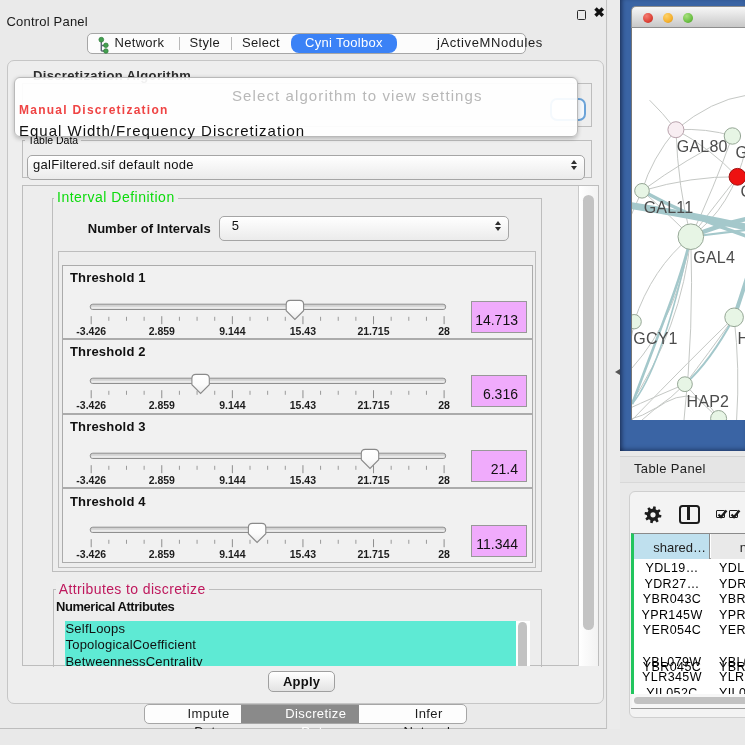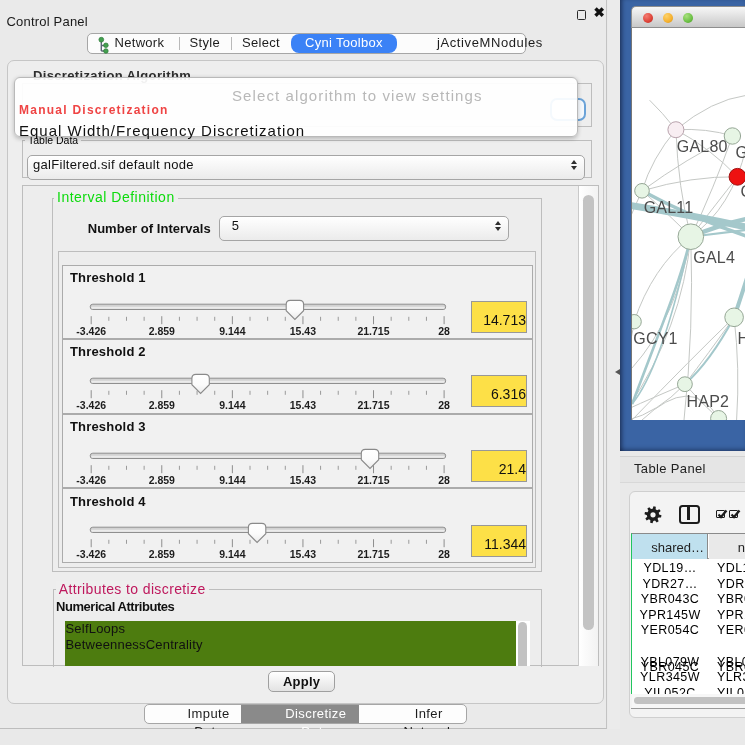--- a/index.html
+++ b/index.html
@@ -52,25 +52,25 @@
 #scrollpane { position:absolute; left:22px; top:184.5px; width:577px; height:481.5px;
   border:1px solid #bdbdbd; background:#ededed; }
 
 #gInterval { left:52.2px; top:197.8px; width:490.1px; height:374.7px; }
 #gThresh { left:58.3px; top:251.3px; width:478.2px; height:316.7px; }
 #gAttr { left:52.6px; top:588.5px; width:489.4px; height:78px; border-bottom:none; }
 
 .thrpanel { position:absolute; left:62.3px; width:470.4px; height:74.6px; background:#f1f1f1;
   border:1px solid #ababab; }
 .thrlabel { position:absolute; left:6.6px; top:4.3px; font-size:13px; font-weight:bold; letter-spacing:0.2px; color:#111; }
-.thrfield { position:absolute; left:407.7px; top:35.3px; width:56px; height:32px; background:#fde047;
-  border:1px solid #989898; font-size:14px; color:#111; text-align:right; padding-right:0; line-height:37px; }
+.thrfield { position:absolute; left:407.7px; top:35.3px; width:56px; height:32px; background:#f0abfc;
+  border:1px solid #989898; font-size:14px; color:#111; text-align:right; padding-right:8px; line-height:37px; }
 
 #numattr { position:absolute; left:56px; top:598.5px; font-size:13px; font-weight:bold; letter-spacing:-0.45px; color:#111; }
-#attrlist { position:absolute; left:64.5px; top:620.5px; width:451px; height:45.5px; background:#4d7c0f;
+#attrlist { position:absolute; left:64.5px; top:620.5px; width:451px; height:45.5px; background:#5eead4;
   font-size:13px; letter-spacing:0.2px; color:#111; overflow:hidden; }
 #attrlist div { height:16.6px; line-height:16.6px; padding-left:1px; }
 #listsb { position:absolute; left:515.7px; top:620.5px; width:14px; height:45.5px; background:#fff; overflow:hidden; }
 #listsb div { position:absolute; left:2.8px; top:1px; width:8.5px; height:58px; border-radius:4.5px; background:#c2c2c2; }
 
 #vscroll { position:absolute; left:578px; top:185.5px; width:20px; height:480px;
   background:linear-gradient(to right,#ffffff,#f2f2f2); border-left:1px solid #c9c9c9; }
 #vscroll div { position:absolute; left:3.5px; top:9px; width:11.5px; height:435px; border-radius:6px; background:#c3c3c3; }
 
 #applybtn { position:absolute; left:268.3px; top:671.2px; width:66.6px; height:20.5px;
@@ -106,21 +106,21 @@
 #tpwin { position:absolute; left:628.9px; top:490.7px; width:125px; height:227.2px; background:#f3f3f3;
   border:1px solid #cfcfcf; border-radius:6px; }
 #spliticon { position:absolute; left:678.6px; top:505px; width:21px; height:18.6px;
   border:2.6px solid #1c1c1c; border-radius:3.5px; }
 #spliticon div { position:absolute; left:6.6px; top:0; width:2.6px; height:13.4px; background:#1c1c1c; }
 .chk { position:absolute; top:509.7px; width:9px; height:8.5px; border:1.5px solid #1c1c1c; border-radius:1px; }
 .chk svg { position:absolute; left:-2px; top:-4px; }
 
 
 #dtable { position:absolute; left:631px; top:533.4px; width:114px; height:161px;
-  border-top:1.6px solid #8a8a8a; border-left:1px solid #22c55e; background:#fff; overflow:hidden; }
+  border-top:1.6px solid #8a8a8a; border-left:3px solid #22c55e; background:#fff; overflow:hidden; }
 #dhead { position:absolute; left:0; top:0; width:114px; height:24.3px; border-bottom:1px solid #a0a0a0; }
 #dh1 { position:absolute; left:0; top:0; width:75.5px; height:24.3px; background:#bfe0ee;
   border-right:1.3px solid #8a8a8a; font-size:13px; color:#222; text-align:right; padding-right:2.5px; line-height:27px; }
 #dh2 { position:absolute; left:76.8px; top:0; width:38px; height:24.3px; background:#e9e9e9;
   font-size:13px; color:#222; padding-left:29px; line-height:27px; }
 #drows { position:absolute; left:0; top:26.6px; width:114px; height:135.4px; overflow:hidden; }
 .trow { position:absolute; left:0; width:114px; height:15.6px; line-height:15.6px; font-size:12.5px; letter-spacing:0.4px; color:#000; }
 .trow .c1 { position:absolute; left:0; top:0; width:76px; text-align:center; }
 .trow .c2 { position:absolute; left:85px; top:0; width:60px; }
 #hscroll { position:absolute; left:632px; top:694px; width:113px; height:13.8px; background:#f7f7f7; }
@@ -358,20 +358,21 @@
         <path d="M 185.4 38.4 Q 185.4 34.4 189.4 34.4 L 198.8 34.4 Q 202.8 34.4 202.8 38.4 L 202.8 44.7 L 194.1 53.5 L 185.4 44.7 Z" fill="url(#th)" stroke="#8a8a8a" stroke-width="1.1"></path>
       </svg>
   <div class="thrfield">11.344</div>
 </div>
 
   <div class="group" id="gAttr"></div>
   <div class="gtitle" style="left:55.8px;top:581px;color:#be185d;letter-spacing:0.38px;">Attributes to discretize</div>
   <div id="numattr">Numerical Attributes</div>
   <div id="attrlist">
     <div>SelfLoops</div>
+    <div>TopologicalCoefficient</div>
     <div>BetweennessCentrality</div>
   </div>
   <div id="listsb">
       <div></div>
     </div>
 
   <div id="vscroll">
       <div></div>
     </div>
 

